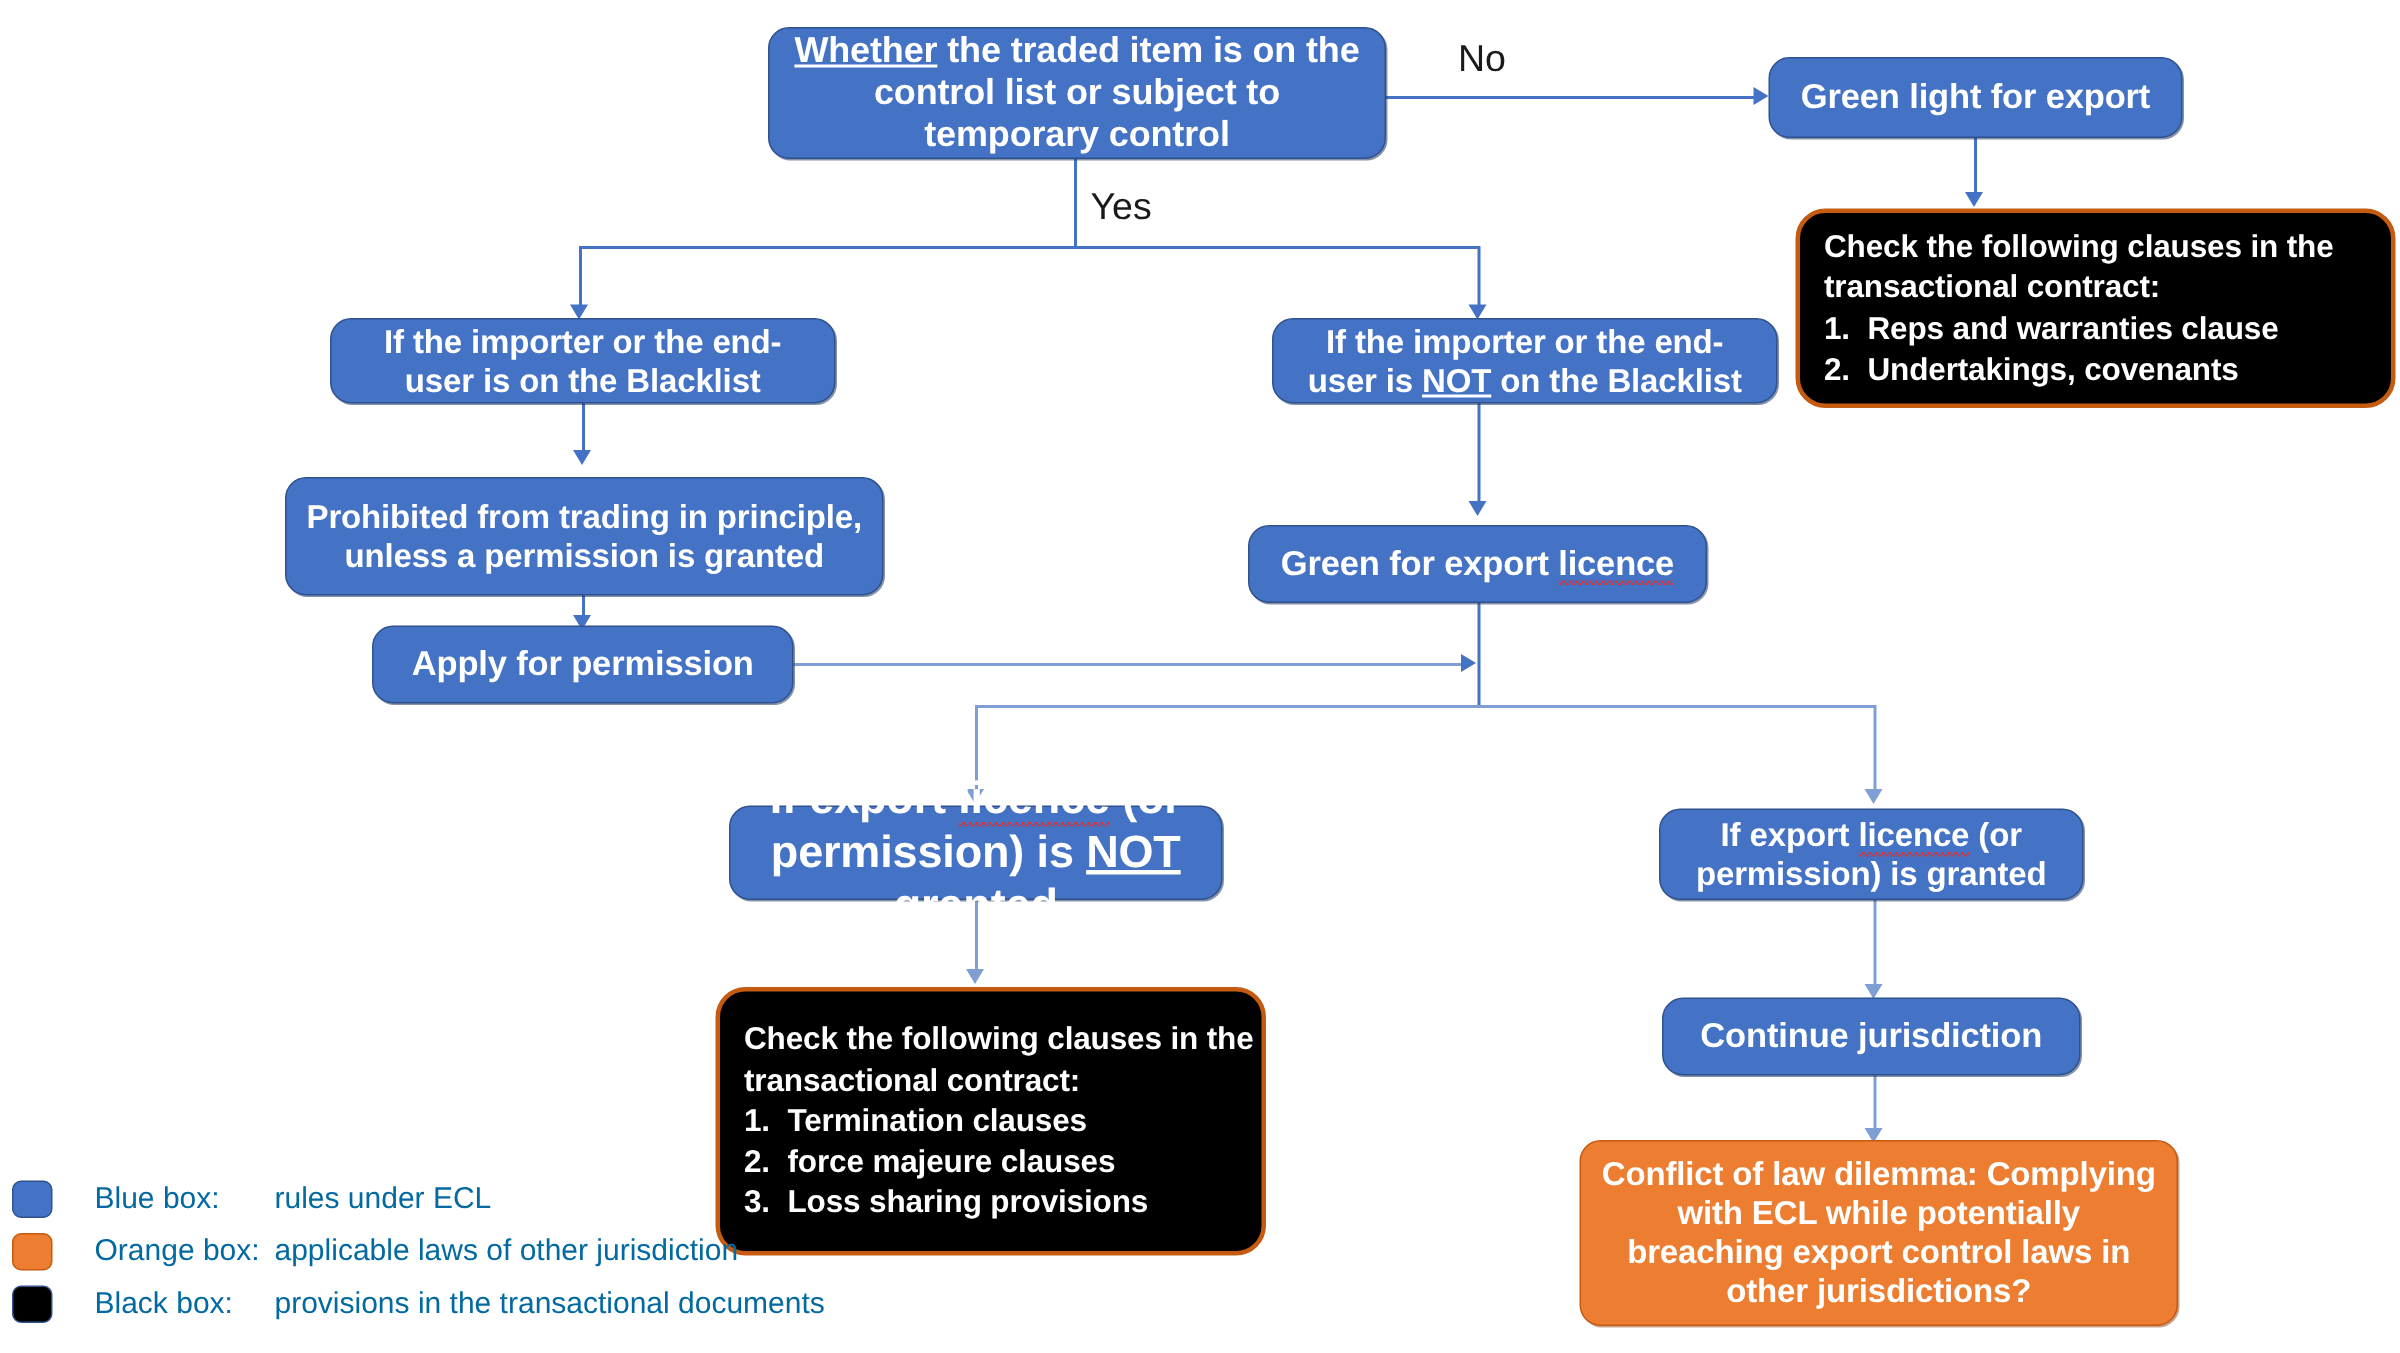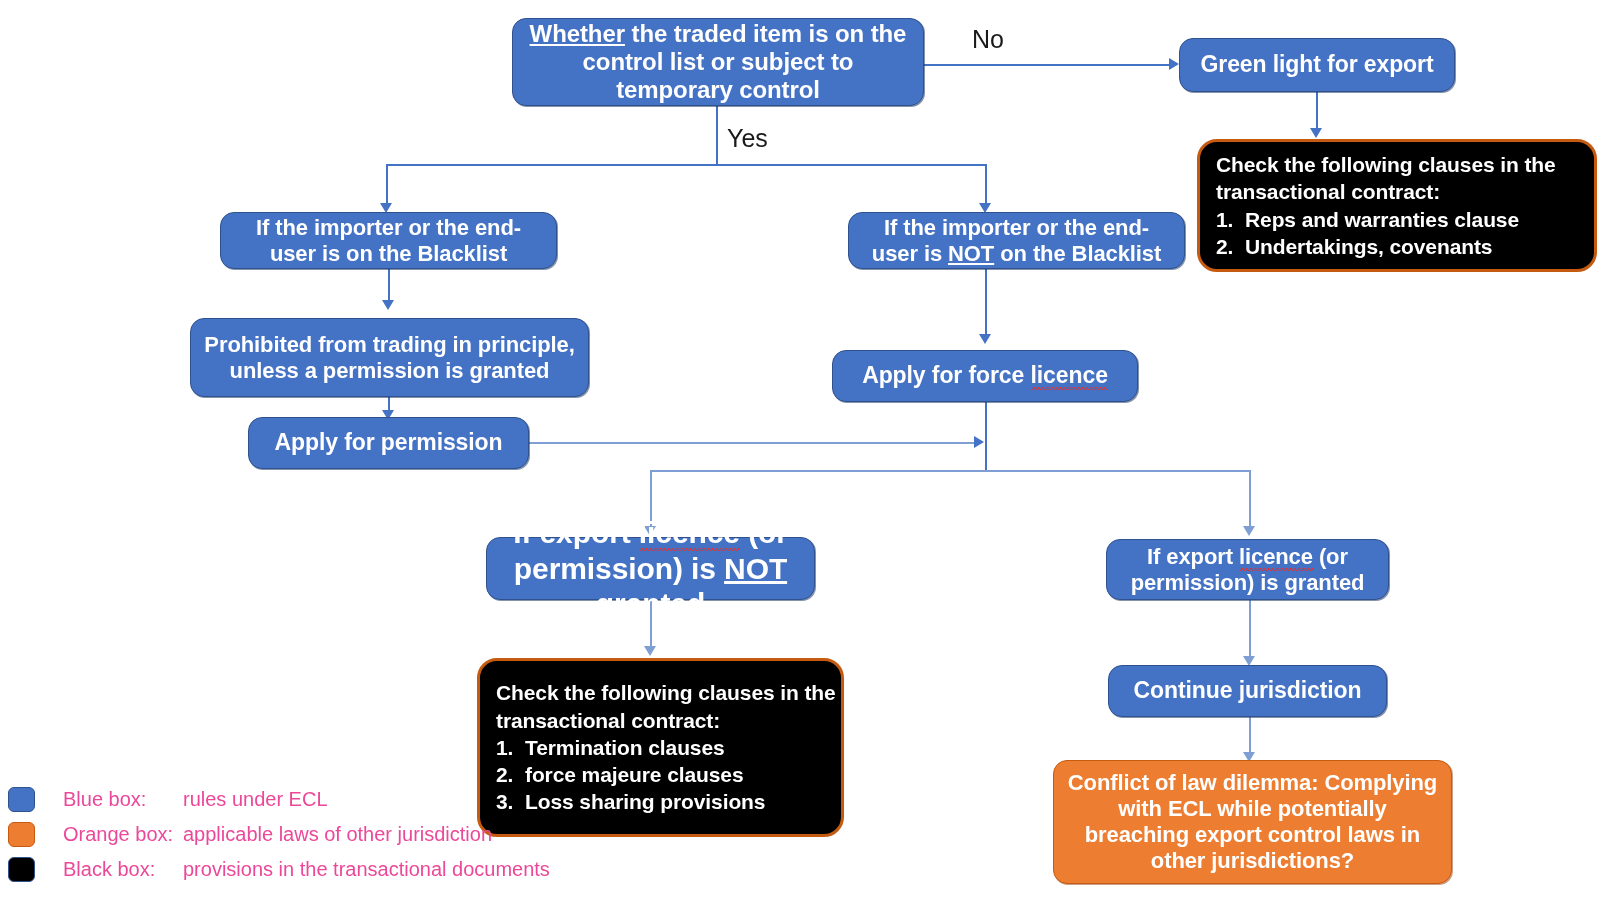--- a/index.html
+++ b/index.html
@@ -129,21 +129,21 @@
     position: absolute;
     left: 8px;
     top: 782px;
     z-index: 6;
   }
   .lrow {
     display: flex;
     align-items: center;
     height: 35px;
     font-size: 20px;
-    color: #ec4899;
+    color: #0369a1;
   }
   .sw {
     width: 27px;
     height: 25px;
     border-radius: 6px;
     box-sizing: border-box;
     flex: 0 0 auto;
   }
   .sw.blue   { background: #4472C4; border: 1.5px solid #2F528F; }
   .sw.orange { background: #ED7D31; border: 1.5px solid #C55A11; }
@@ -233,21 +233,21 @@
 
   <div class="node blue" style="left:190px; top:318px; width:399px; height:79px; font-size:22px; padding:2px 12px;">
     <span class="txt">Prohibited from trading in principle, unless a permission is granted</span>
   </div>
 
   <div class="node blue" style="left:248px; top:417px; width:281px; height:52px; font-size:23px; padding:2px 10px;">
     <span class="txt">Apply for permission</span>
   </div>
 
   <div class="node blue" style="left:832px; top:350px; width:306px; height:52px; font-size:23px; padding:2px 10px;">
-    <span class="txt"><span>Apply for force </span><span class="sp">licence</span></span>
+    <span class="txt"><span>Green for export </span><span class="sp">licence</span></span>
   </div>
 
   <div class="node blue" style="left:486px; top:537px; width:329px; height:63px; font-size:30px; padding:2px 12px;">
     <span class="txt"><span>If export </span><span class="sp">licence</span><span> (or permission) is </span><span class="u">NOT</span><span> granted</span></span>
   </div>
 
   <div class="node blue" style="left:1106px; top:539px; width:283px; height:61px; font-size:22px; padding:2px 12px;">
     <span class="txt"><span>If export </span><span class="sp">licence</span><span> (or permission) is granted</span></span>
   </div>
 

